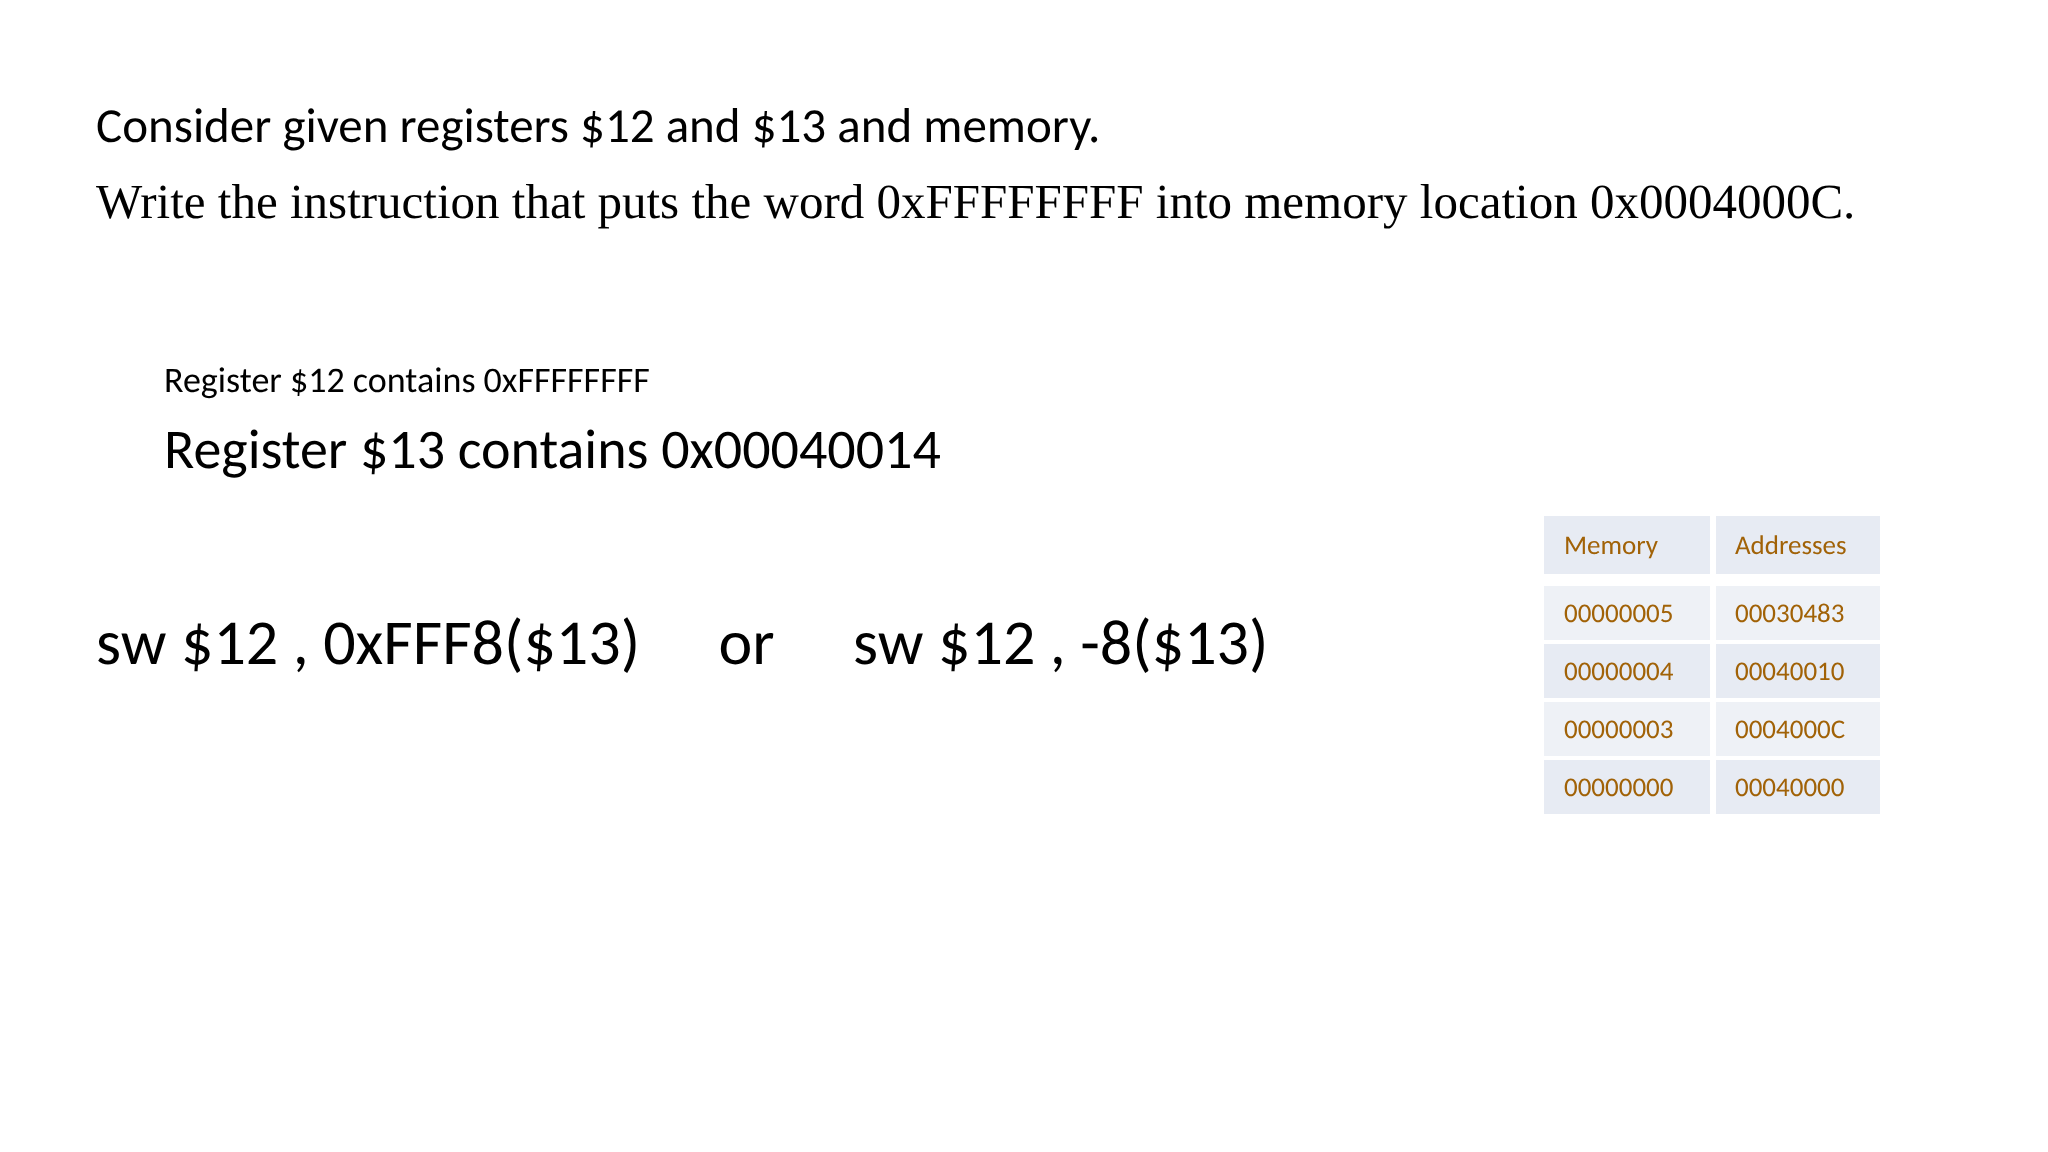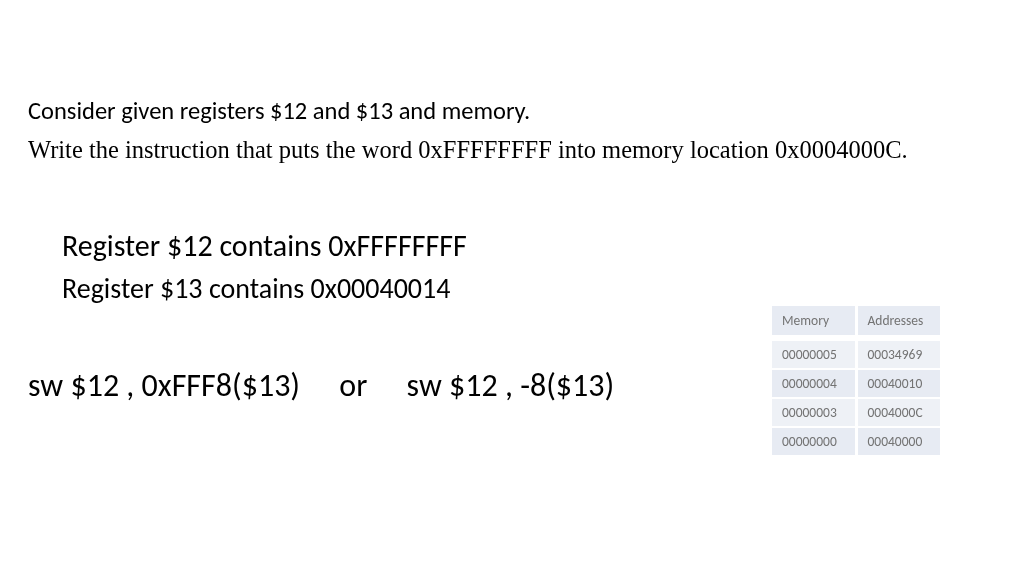--- a/index.html
+++ b/index.html
@@ -1,24 +1,24 @@
 <!DOCTYPE html>
 <html><head>
 <meta charset="utf-8">
 <style>
   * { box-sizing: border-box; margin: 0; padding: 0; }
   html, body { width: 1024px; height: 576px; background: #fff; font-family: Calibri, "Segoe UI", Arial, sans-serif; color: #000; }
-  .slide { position: relative; width: 1024px; height: 476px; padding: 48px 54px 0 28px; margin-top: 48px; }
+  .slide { position: relative; width: 1024px; height: 476px; padding: 48px 54px 0 48px; }
   .line1 { font-size: 24.5px; line-height: 1.3; }
   .line2 { font-size: 24.5px; line-height: 1.3; margin-top: 6px; font-family: Liberation Serif, serif; }
   .reg-block { margin-top: 60px; margin-left: 34px; }
-  .reg1 { font-size: 30px; line-height: 1.35; }
+  .reg1 { font-size: 18px; line-height: 1.35; }
   .reg2 { font-size: 28px; line-height: 1.35; margin-top: 4px; }
   .answer { font-size: 32px; margin-top: 58px; }
-  .mem-table { position: absolute; right: 84px; top: 258px; border-collapse: collapse; font-size: 13.5px; color: #737373; }
+  .mem-table { position: absolute; right: 84px; top: 258px; border-collapse: collapse; font-size: 13.5px; color: #a16207; }
   .mem-table th { font-weight: 400; text-align: left; background: #e7ebf3; padding: 6px 10px; width: 84px; }
   .mem-table td { background: #eef1f6; padding: 5px 10px; width: 84px; }
   .mem-table tr.alt td { background: #e7ebf3; }
   .mem-table tr.spacer td { background: #fff; height: 4px; padding: 0; }
   .mem-table th:first-child, .mem-table td:first-child { border-right: 3px solid #fff; }
   .mem-table tr { border-bottom: 2px solid #fff; }
 </style>
 </head>
 <body>
 
@@ -39,21 +39,21 @@
         <tr>
       <th>Memory</th>
       <th>Addresses</th>
     </tr>
     <tr class="spacer">
           <td></td>
           <td></td>
         </tr>
     <tr>
       <td>00000005</td>
-      <td>00034969</td>
+      <td>00030483</td>
     </tr>
     <tr class="alt">
       <td>00000004</td>
       <td>00040010</td>
     </tr>
     <tr>
       <td>00000003</td>
       <td>0004000C</td>
     </tr>
     <tr class="alt">

